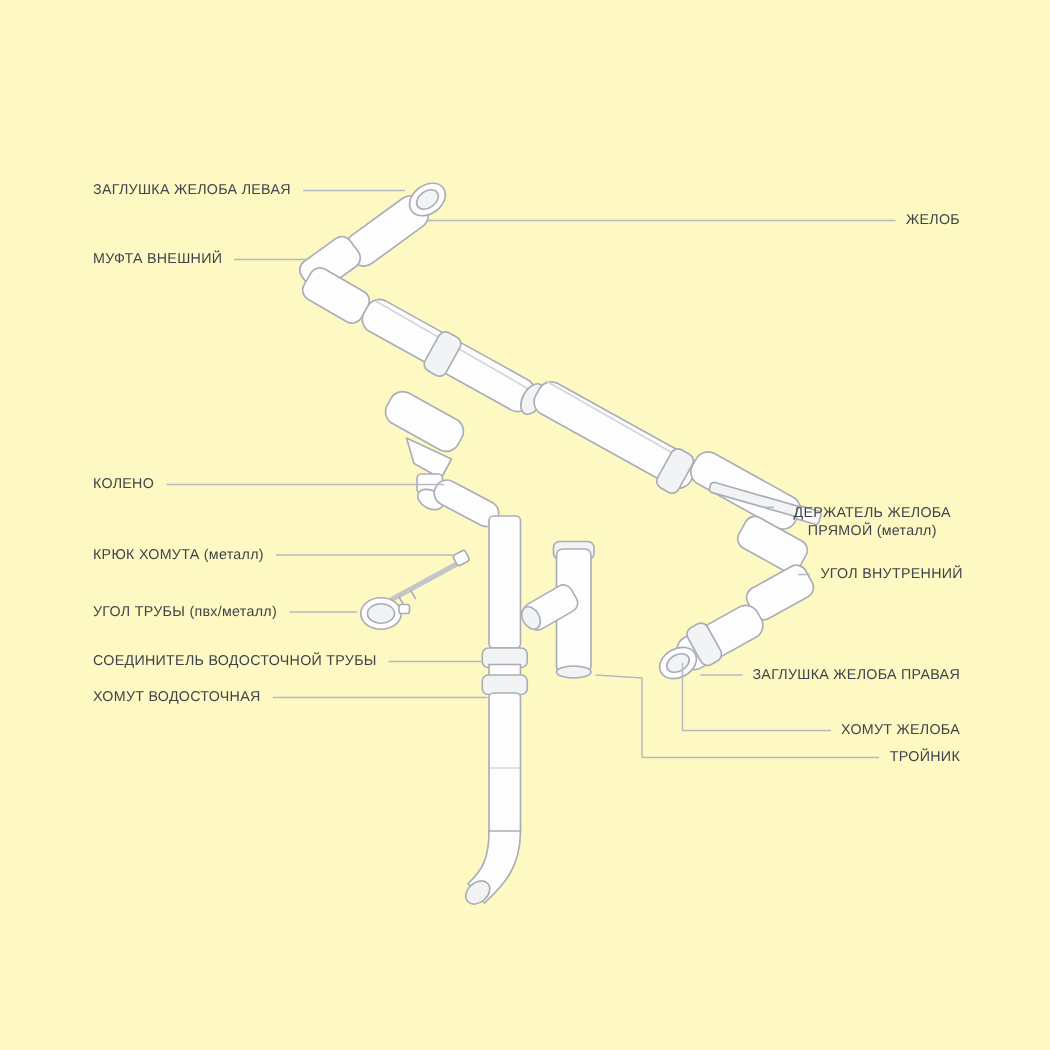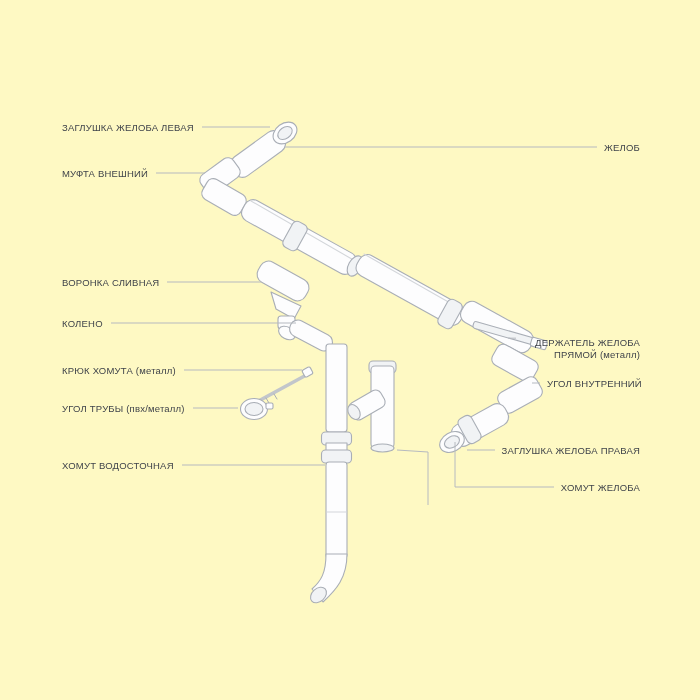--- a/index.html
+++ b/index.html
@@ -8,21 +8,21 @@
   .stage { position:relative; width:700px; height:700px; overflow:hidden; background:#fef9c3; }
   .stage > svg { position:absolute; left:0; top:0; }
 
   .label { position:absolute; display:flex; align-items:center;
            transform:translateY(-50%); font-size:9.5px; letter-spacing:.2px;
            color:#3f434a; white-space:nowrap; }
   .label .lead { flex:1 0 8px; height:1px; background:#b6bac0; }
   .label.l .lead { margin-left:8px; }
   .label.r { right:60px; }
   .label.r .lead { margin-right:7px; }
-  .label.r .txt2 { white-space:normal; width:128px; text-align:right; line-height:1.3;margin-top:22px; }
+  .label.r .txt2 { white-space:normal; width:128px; text-align:center; line-height:1.3;margin-top:22px; }
 </style>
 </head>
 <body>
 
 <div class="stage">
 
   <svg width="700" height="700" viewBox="0 0 700 700">
 
     <g fill="#fdfdfe" stroke="#a9aeb6" stroke-width="1.1" stroke-linejoin="round" stroke-linecap="round">
 
@@ -96,34 +96,34 @@
   </svg>
 
   <div class="label l" style="top:127px; left:62px; width:208px">
     <span>ЗАГЛУШКА ЖЕЛОБА ЛЕВАЯ</span>
       <i class="lead"></i>
   </div>
   <div class="label l" style="top:173px; left:62px; width:143px">
     <span>МУФТА ВНЕШНИЙ</span>
       <i class="lead"></i>
   </div>
-  <div class="label l" style="top:282px; left:62px; width:199px">
-    <span>ВОРОНКА СЛИВНАЯ</span>
-      <i class="lead"></i>
-  </div>
   <div class="label l" style="top:323px; left:62px; width:234px">
     <span>КОЛЕНО</span>
       <i class="lead"></i>
   </div>
   <div class="label l" style="top:370px; left:62px; width:240px">
     <span>КРЮК ХОМУТА (металл)</span>
       <i class="lead"></i>
   </div>
   <div class="label l" style="top:408px; left:62px; width:176px">
     <span>УГОЛ ТРУБЫ (пвх/металл)</span>
+      <i class="lead"></i>
+  </div>
+  <div class="label l" style="top:441px; left:62px; width:260px">
+    <span>СОЕДИНИТЕЛЬ ВОДОСТОЧНОЙ ТРУБЫ</span>
       <i class="lead"></i>
   </div>
   <div class="label l" style="top:465px; left:62px; width:263px">
     <span>ХОМУТ ВОДОСТОЧНАЯ</span>
       <i class="lead"></i>
   </div>
 
   <div class="label r" style="top:147px; left:285px">
     <i class="lead"></i>
       <span>ЖЕЛОБ</span>
@@ -137,14 +137,18 @@
       <span>УГОЛ ВНУТРЕННИЙ</span>
   </div>
   <div class="label r" style="top:450px; left:467px">
     <i class="lead"></i>
       <span>ЗАГЛУШКА ЖЕЛОБА ПРАВАЯ</span>
   </div>
   <div class="label r" style="top:487px; left:455px">
     <i class="lead"></i>
       <span>ХОМУТ ЖЕЛОБА</span>
   </div>
+  <div class="label r" style="top:505px; left:428px">
+    <i class="lead"></i>
+      <span>ТРОЙНИК</span>
+  </div>
 
 </div>
 
 </body></html>

